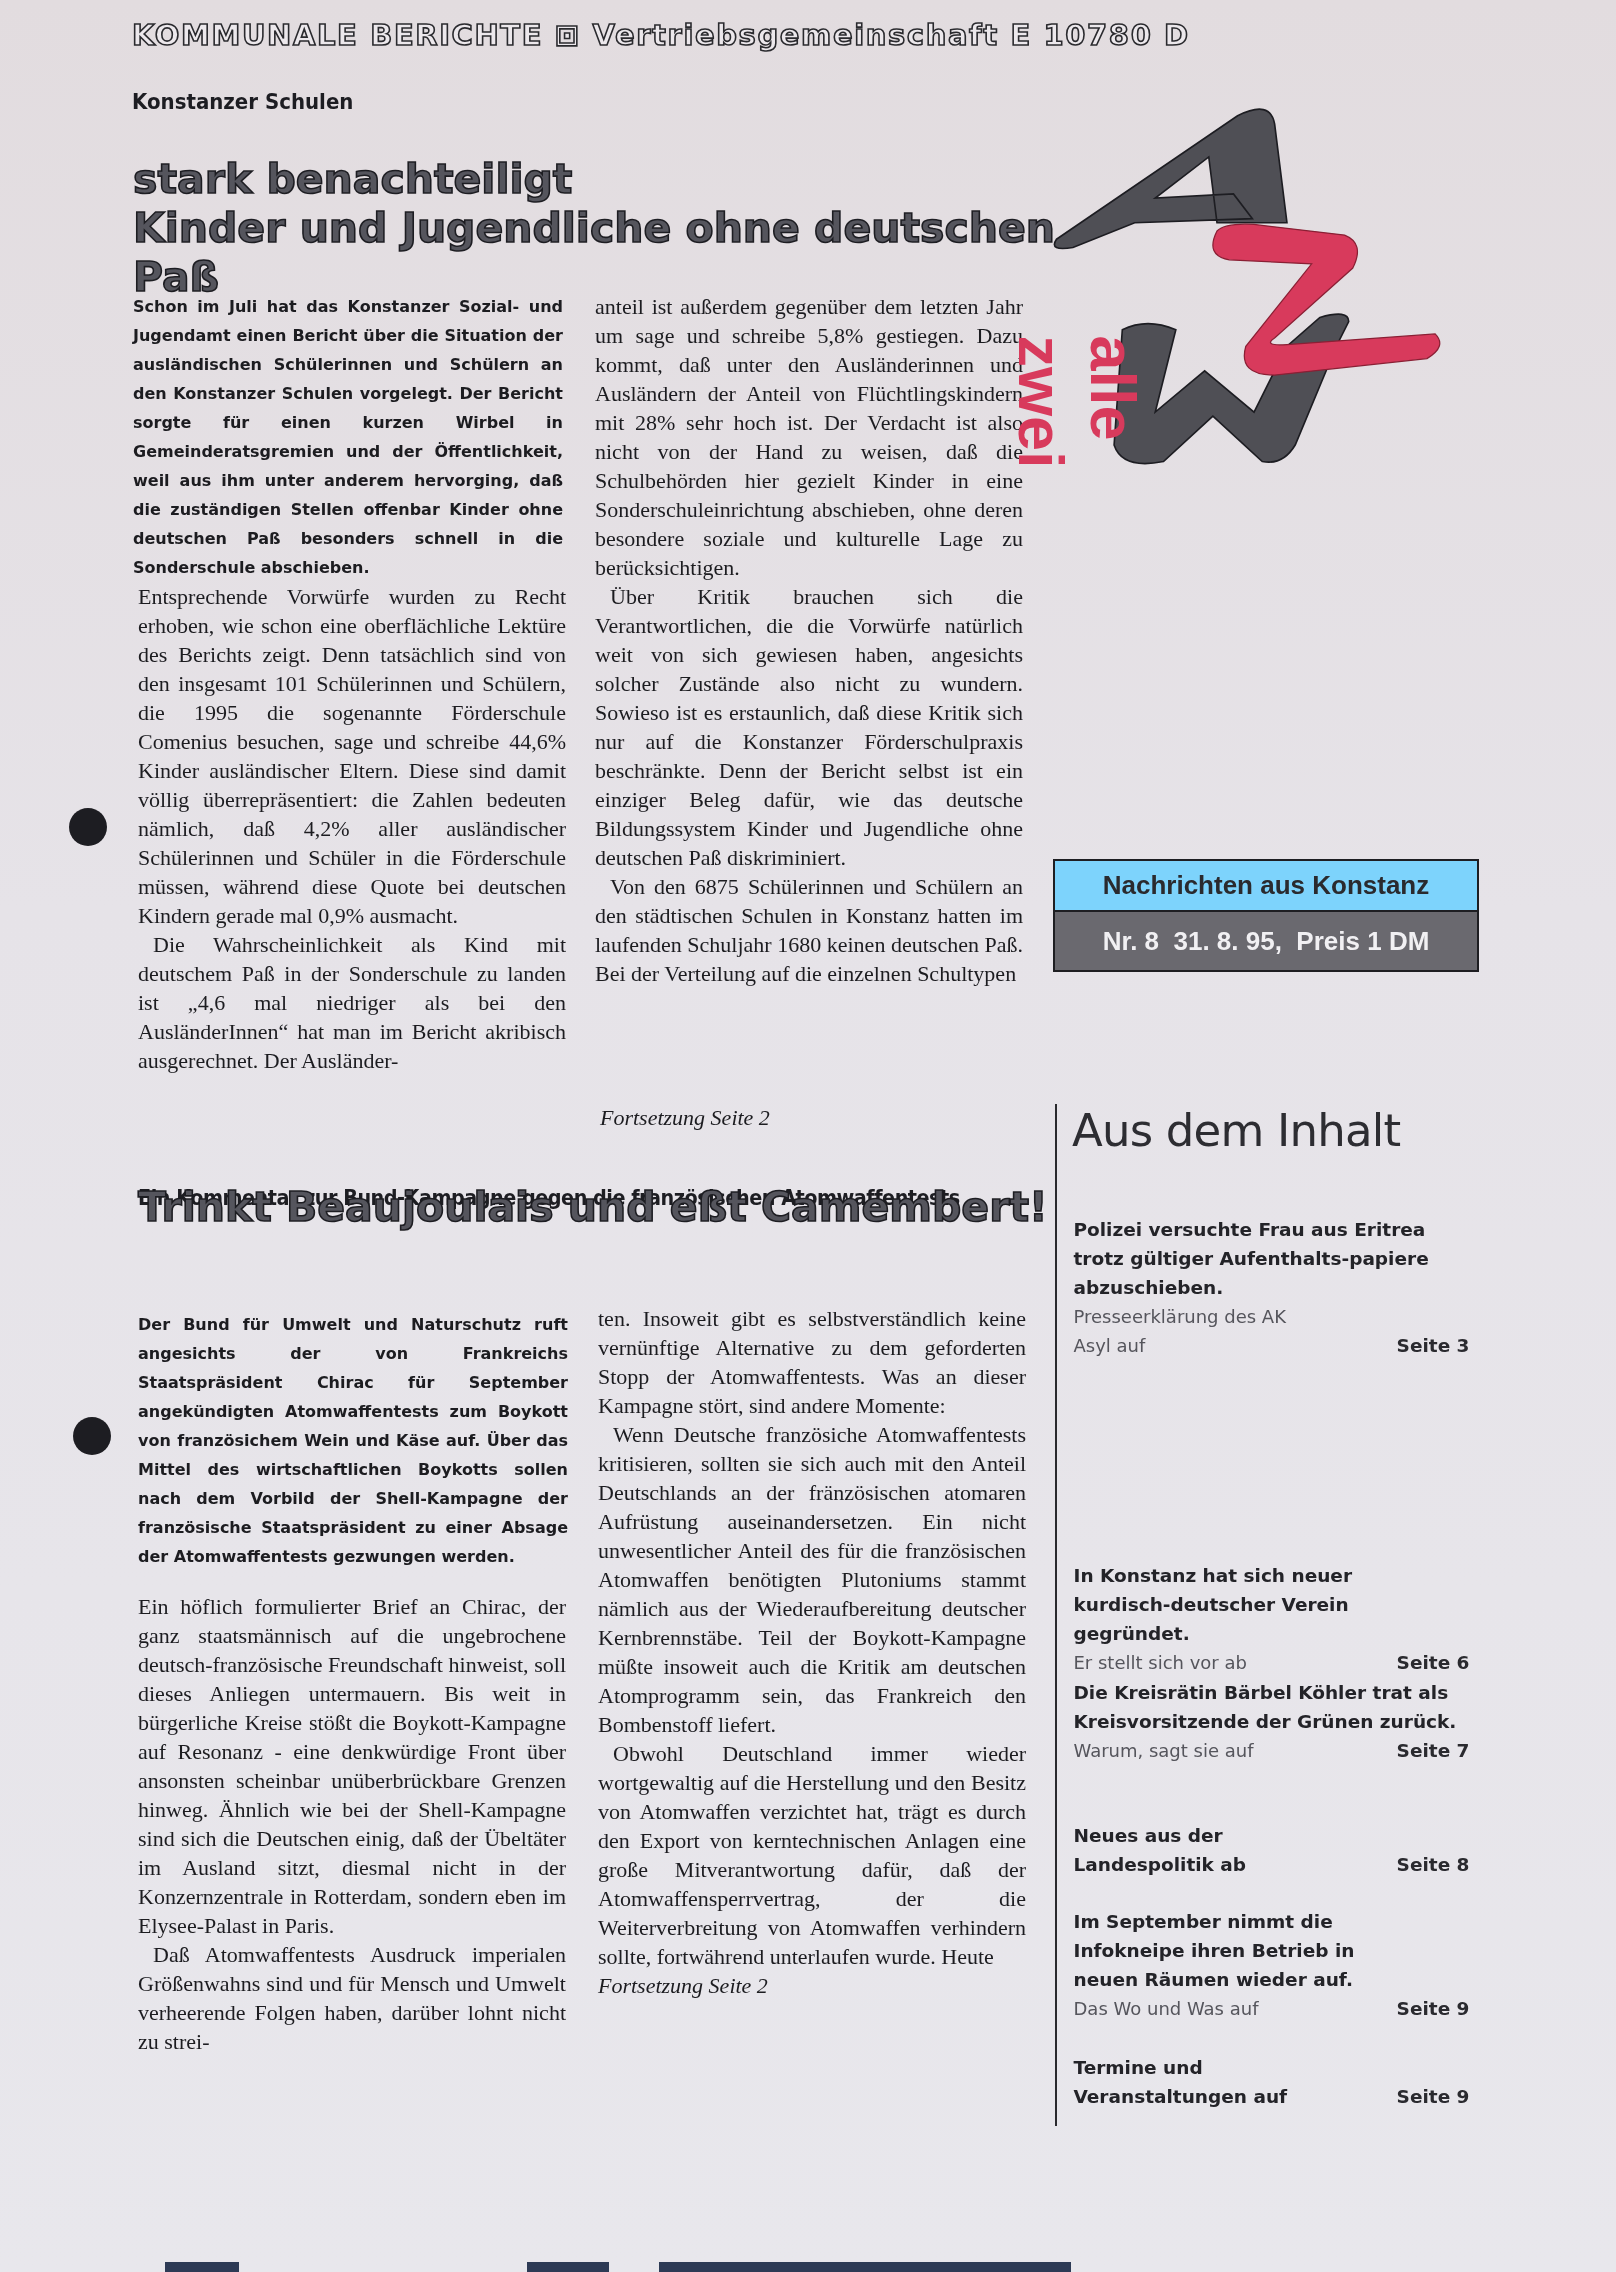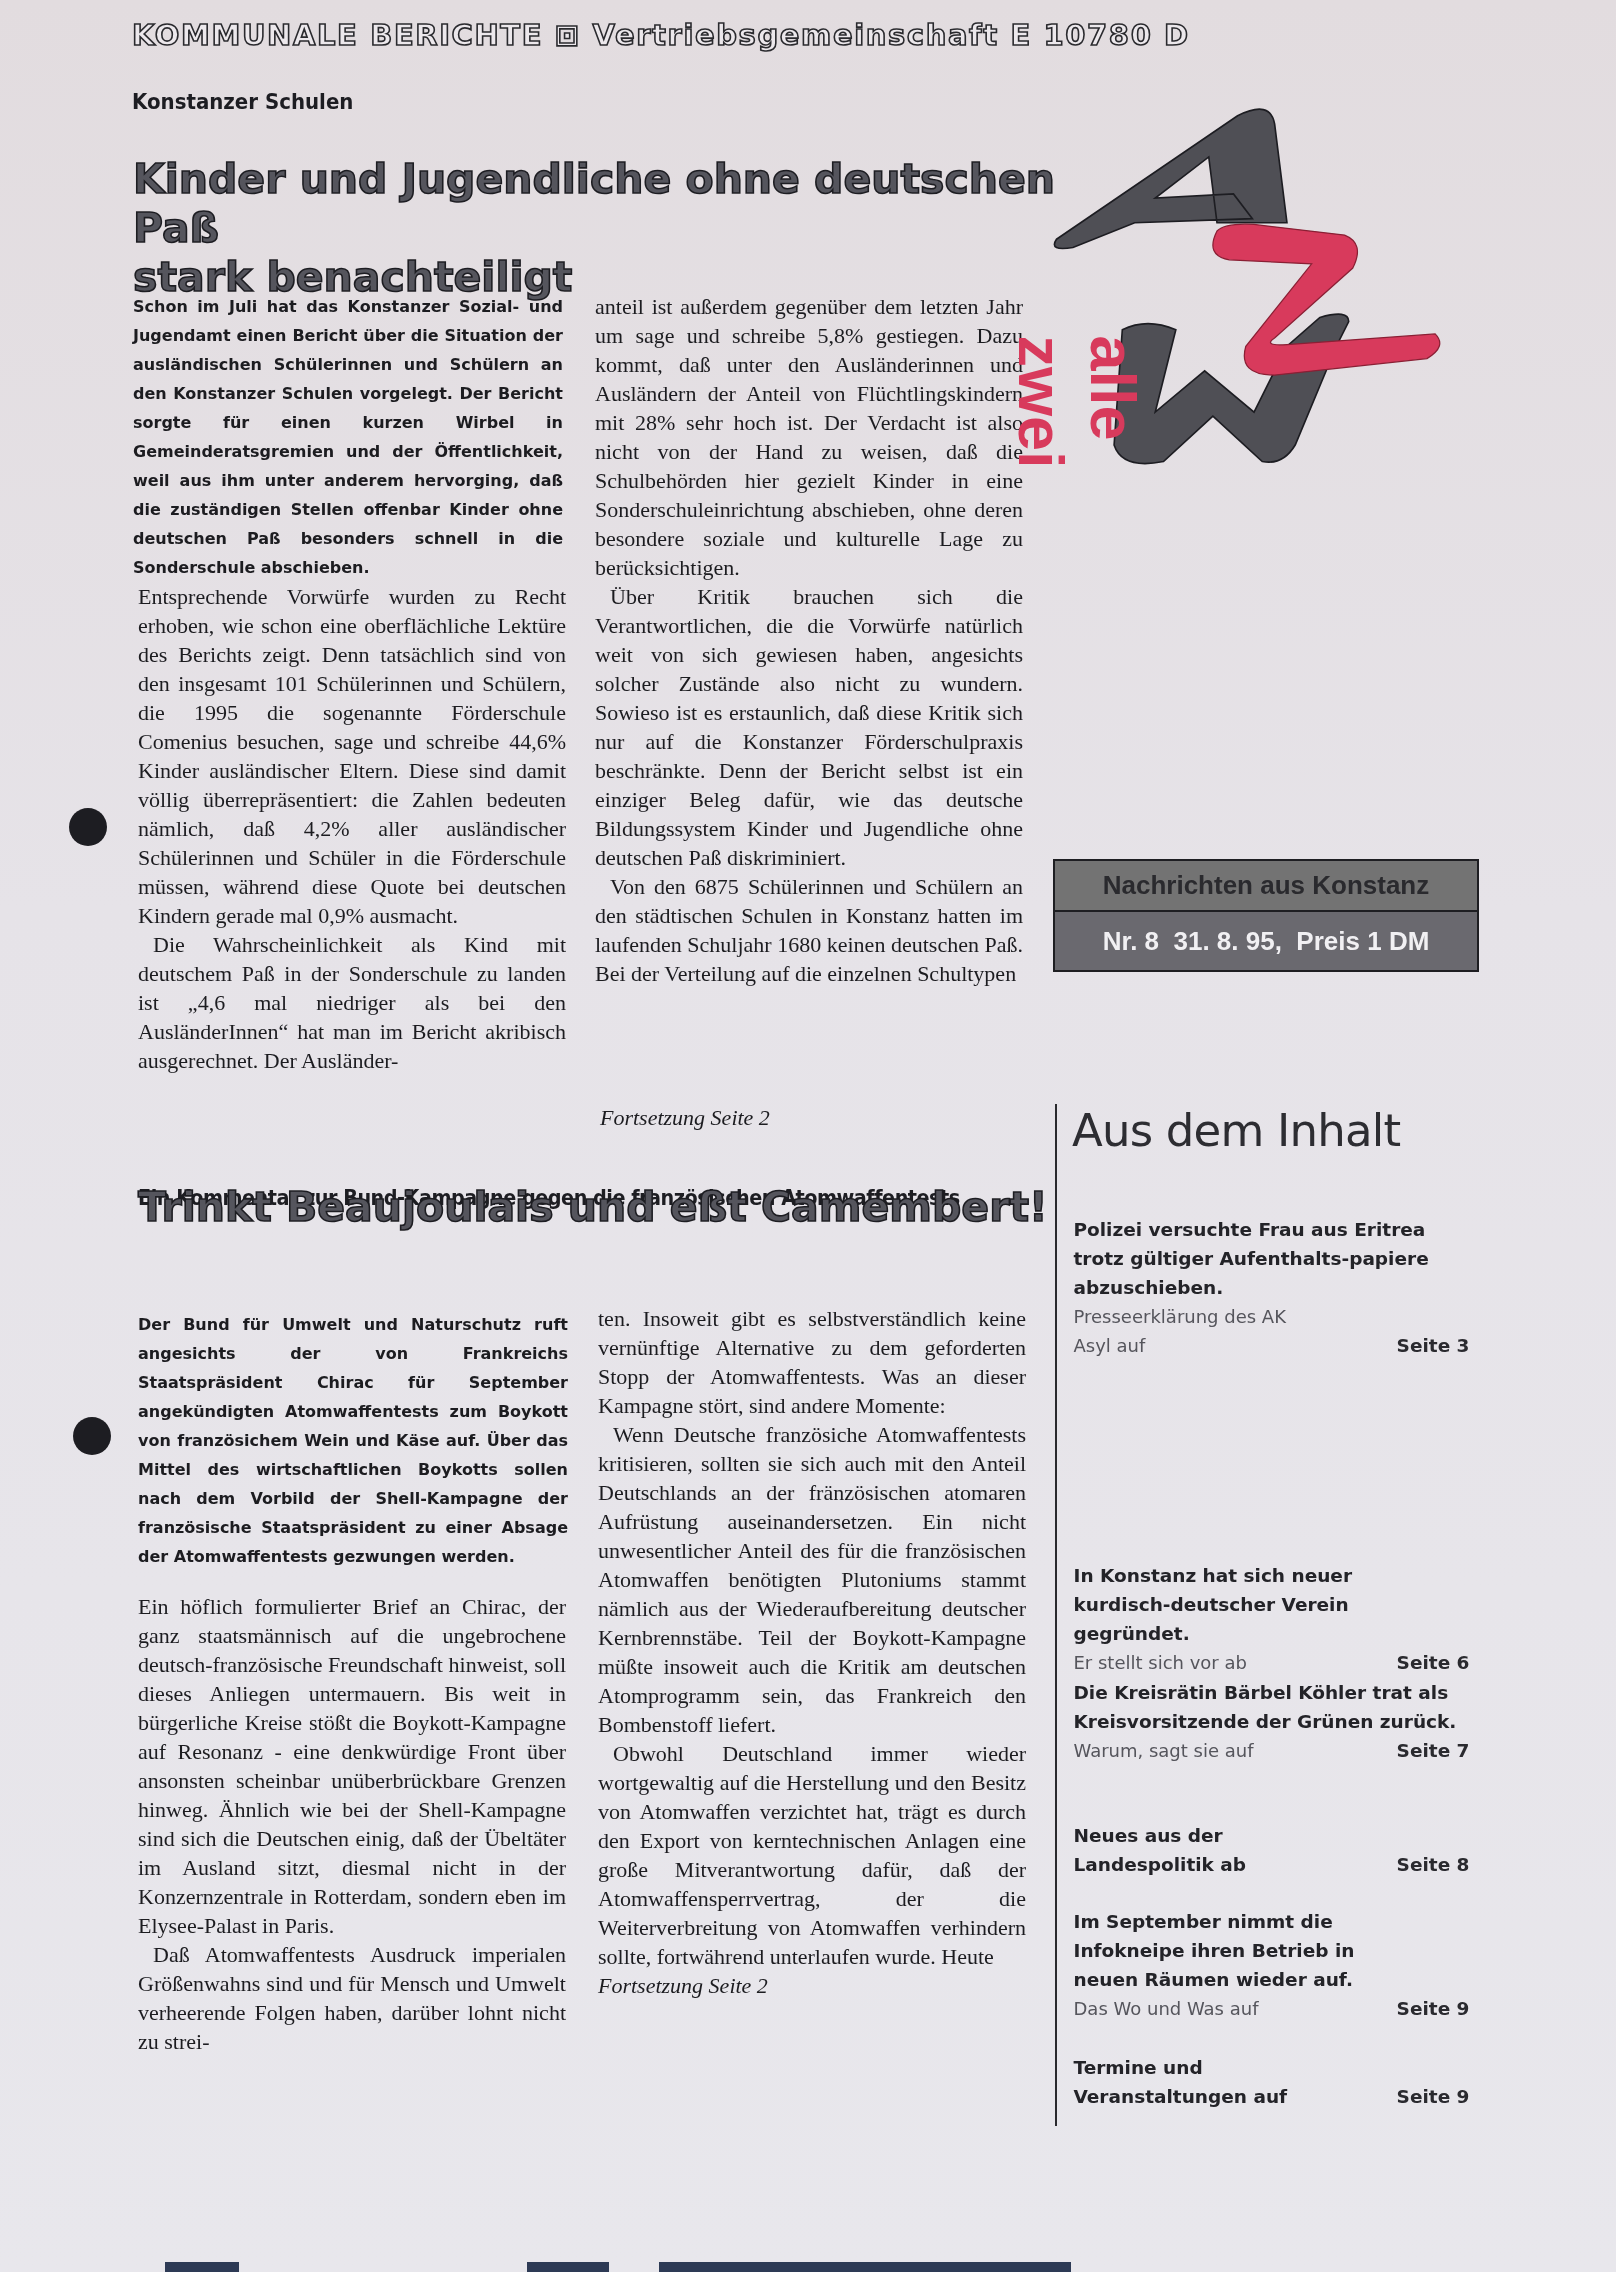--- a/index.html
+++ b/index.html
@@ -37,21 +37,21 @@
   .body p { margin: 0; text-indent: 0; }
   .body p.ind { text-indent: 15px; }
   .cont { font-style: italic; }
   .logo-wrap { left: 1040px; top: 99px; width: 461px; height: 725px; }
   .infobox {
     left: 1053px; top: 859px; width: 422px; border: 2.5px solid #1e1e22;
     font-family: "Liberation Sans", sans-serif; font-weight: bold;
   }
   .infobox .top {
     height: 49px; line-height: 49px; text-align: center; font-size: 26px;
-    background: #737373; color: #2a2a2e; border-bottom: 2.5px solid #1e1e22;
+    background: #7dd3fc; color: #2a2a2e; border-bottom: 2.5px solid #1e1e22;
   }
   .infobox .bot {
     height: 58px; line-height: 58px; text-align: center; font-size: 26px;
     background: #6a696f; color: #f1f0f3;
   }
   .toc { left: 1055px; top: 1104px; width: 428px; height: 1022px; border-left: 2.5px solid #2a2a2e; }
   .toc-title {
     position: absolute; left: 15px; top: 0; font-family: "DejaVu Sans", sans-serif;
     font-weight: normal; font-size: 45px; color: #2d2d32; letter-spacing: -0.8px;
   }
@@ -65,22 +65,22 @@
 </head>
 <body>
 
 <div class="abs masthead">KOMMUNALE BERICHTE ⊡ Vertriebsgemeinschaft E 10780 D</div>
 
 <div class="abs hole" style="left:69px; top:808px;"></div>
 <div class="abs hole" style="left:73px; top:1417px;"></div>
 
 <div class="abs kicker" style="left:132px; top:89px;">Konstanzer Schulen</div>
 <div class="abs headline" style="left:133px; top:155px; font-size:41px; width:923px;">
+  <div>stark benachteiligt</div>
   <div>Kinder und Jugendliche ohne deutschen Paß</div>
-  <div>stark benachteiligt</div>
 </div>
 
 <div class="abs lead" style="left:133px; top:292px; width:430px;">Schon im Juli hat das Konstanzer Sozial- und Jugendamt einen Bericht über die Situation der ausländischen Schülerinnen und Schülern an den Konstanzer Schulen vorgelegt. Der Bericht sorgte für einen kurzen Wirbel in Gemeinderatsgremien und der Öffentlichkeit, weil aus ihm unter anderem hervorging, daß die zuständigen Stellen offenbar Kinder ohne deutschen Paß besonders schnell in die Sonderschule abschieben.</div>
 
 <div class="abs body" style="left:138px; top:582px; width:428px;">
   <p>Entsprechende Vorwürfe wurden zu Recht erhoben, wie schon eine oberflächliche Lektüre des Berichts zeigt. Denn tatsächlich sind von den insgesamt 101 Schülerinnen und Schülern, die 1995 die sogenannte Förderschule Comenius besuchen, sage und schreibe 44,6% Kinder ausländischer Eltern. Diese sind damit völlig überrepräsentiert: die Zahlen bedeuten nämlich, daß 4,2% aller ausländischer Schülerinnen und Schüler in die Förderschule müssen, während diese Quote bei deutschen Kindern gerade mal 0,9% ausmacht.</p>
   <p class="ind">Die Wahrscheinlichkeit als Kind mit deutschem Paß in der Sonderschule zu landen ist „4,6 mal niedriger als bei den AusländerInnen“ hat man im Bericht akribisch ausgerechnet. Der Ausländer-</p>
 </div>
 
 <div class="abs body" style="left:595px; top:292px; width:428px;">

